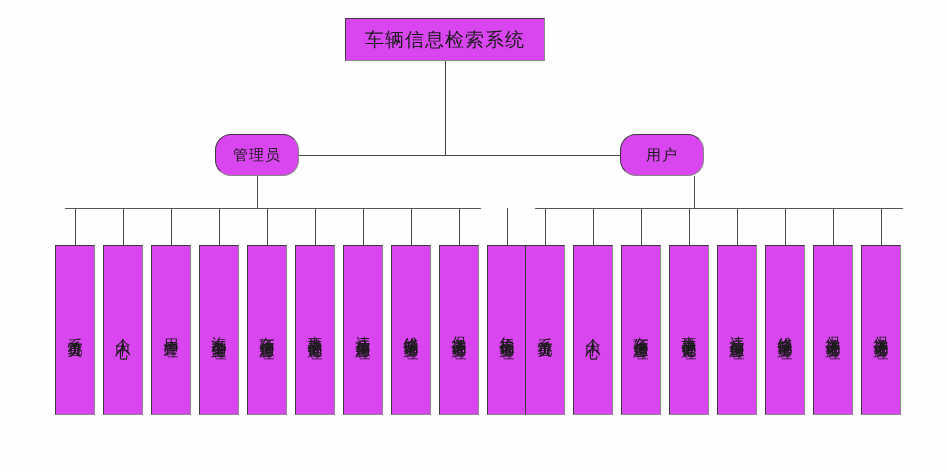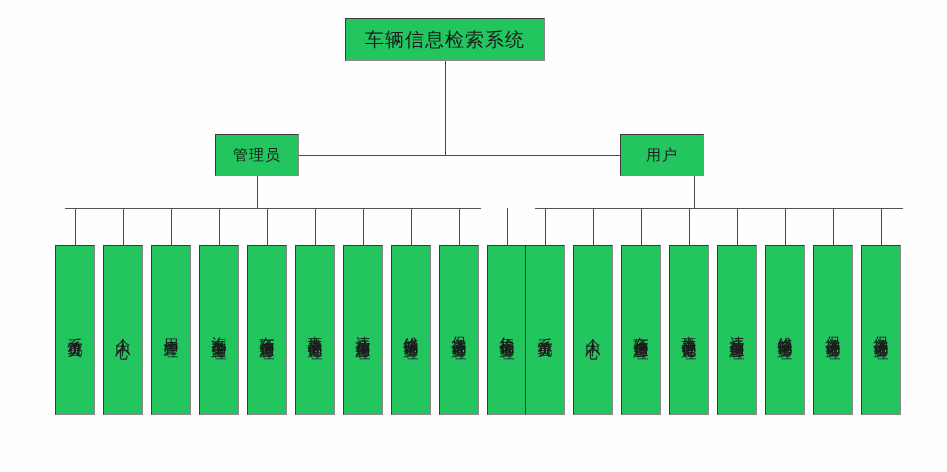--- a/index.html
+++ b/index.html
@@ -18,21 +18,21 @@
     position: relative;
     width: 947px;
     height: 472px;
     background: #fefeff;
   }
 
   
   .node {
     position: absolute;
     box-sizing: border-box;
-    background: #22c55e;
+    background: #d946ef;
     border: 1px solid #3a3a3a;
     border-right-color: #888888;
     border-bottom-color: #888888;
     display: flex;
     align-items: center;
     justify-content: center;
     color: #1b1b1b;
   }
 
   .node-root {
@@ -43,20 +43,21 @@
     font-size: 19px;
     letter-spacing: 1px;
   }
 
   .node-role {
     top: 134px;
     width: 84px;
     height: 42px;
     font-size: 15px;
     letter-spacing: 1px;
+    border-radius: 16px;
   }
   .node-role.admin { left: 215px; }
   .node-role.user  { left: 620px; }
 
   
   .node-leaf {
     top: 245px;
     width: 40px;
     height: 170px;
     font-size: 15px;

